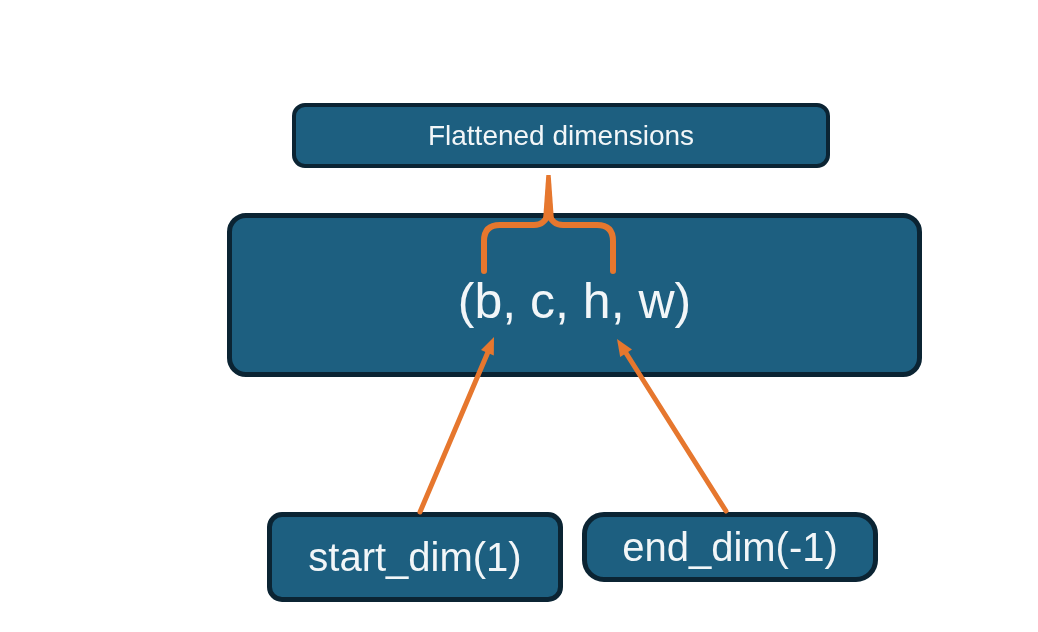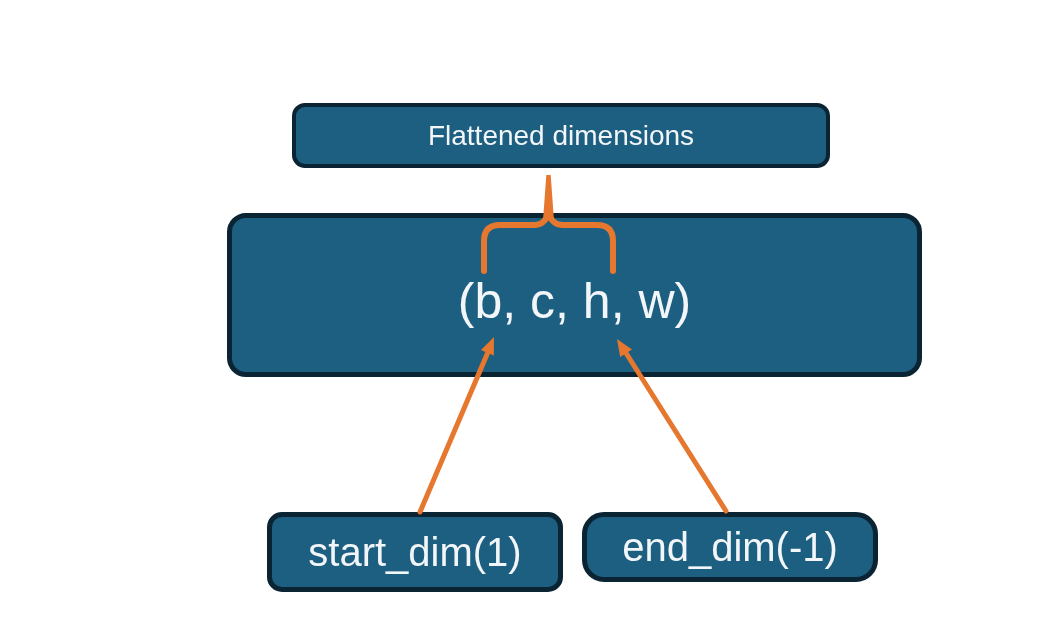--- a/index.html
+++ b/index.html
@@ -39,21 +39,21 @@
   }
   .node--tensor{
     left:180px;top:213px;width:695px;height:164px;
     border-radius:19px;
     border-width:5px;
     font-size:50px;
     padding-top:12px;
     margin-left:47px;
   }
   .node--start{
-    left:267px;top:512px;width:296px;height:80px;
+    left:267px;top:512px;width:296px;height:90px;
     border-radius:15px;
     border-width:5px;
     font-size:40px;
   }
   .node--end{
     left:582px;top:512px;width:296px;height:70px;
     border-radius:22px;
     border-width:5px;
     font-size:40px;
   }

